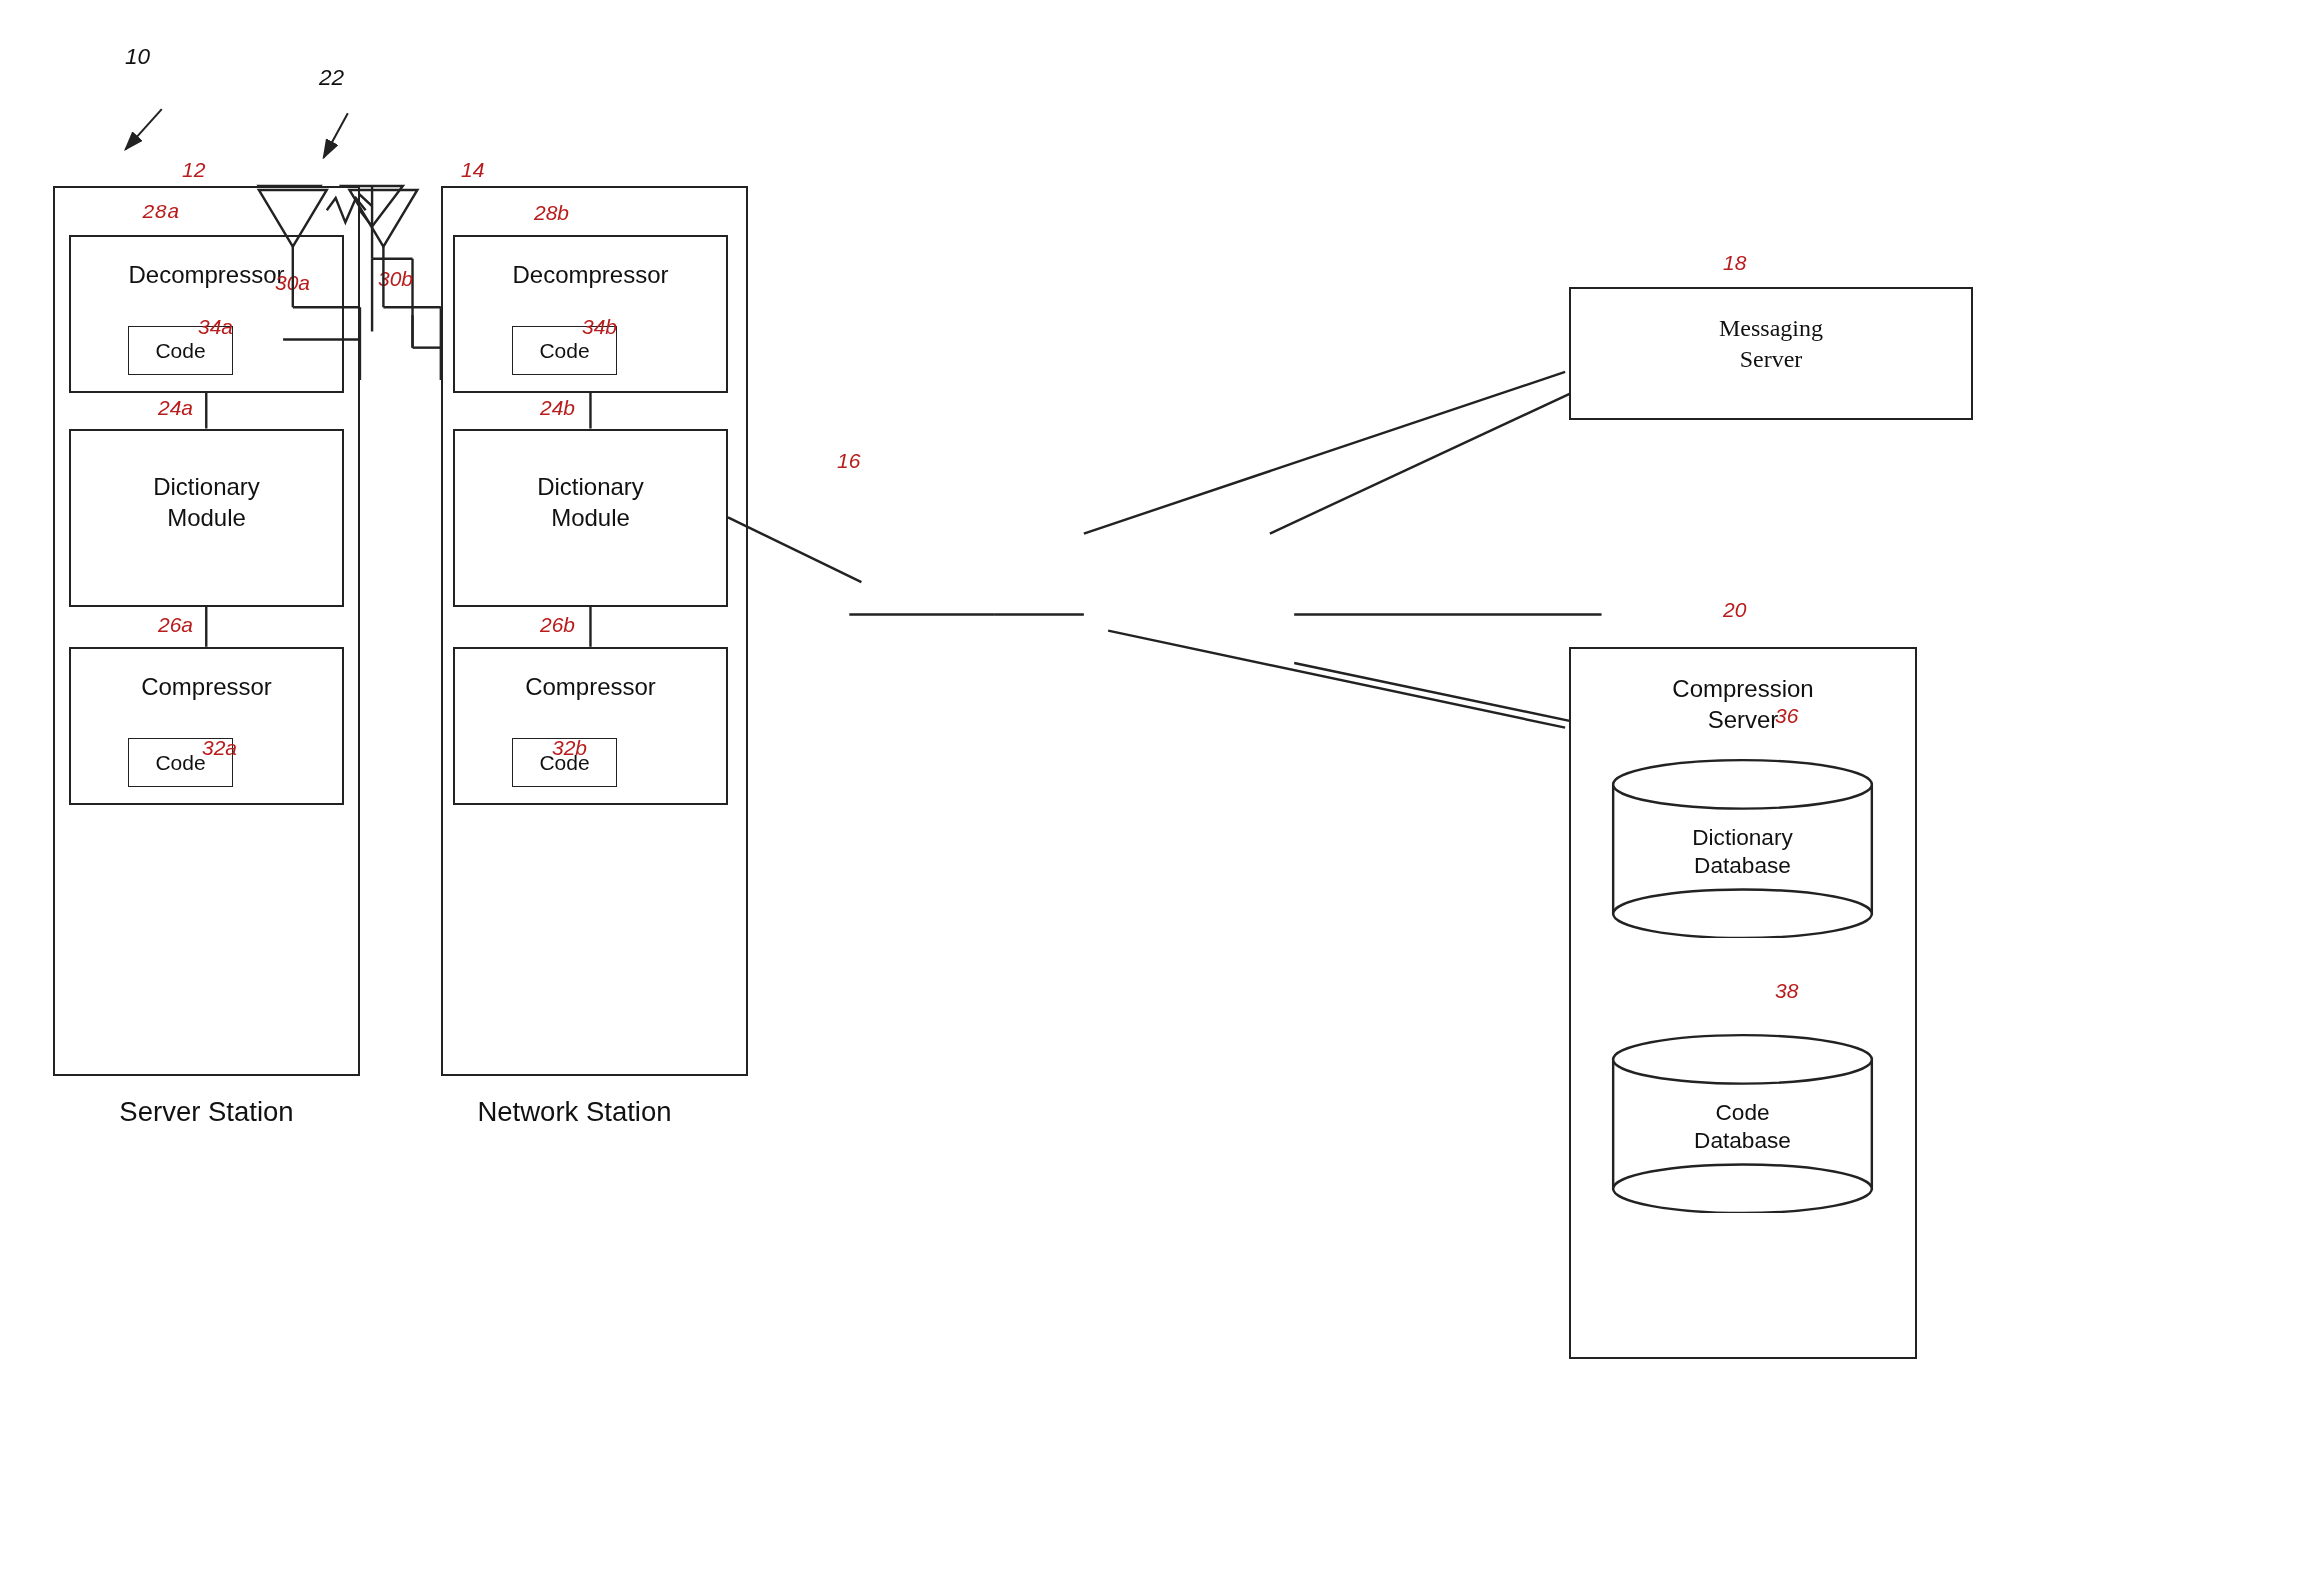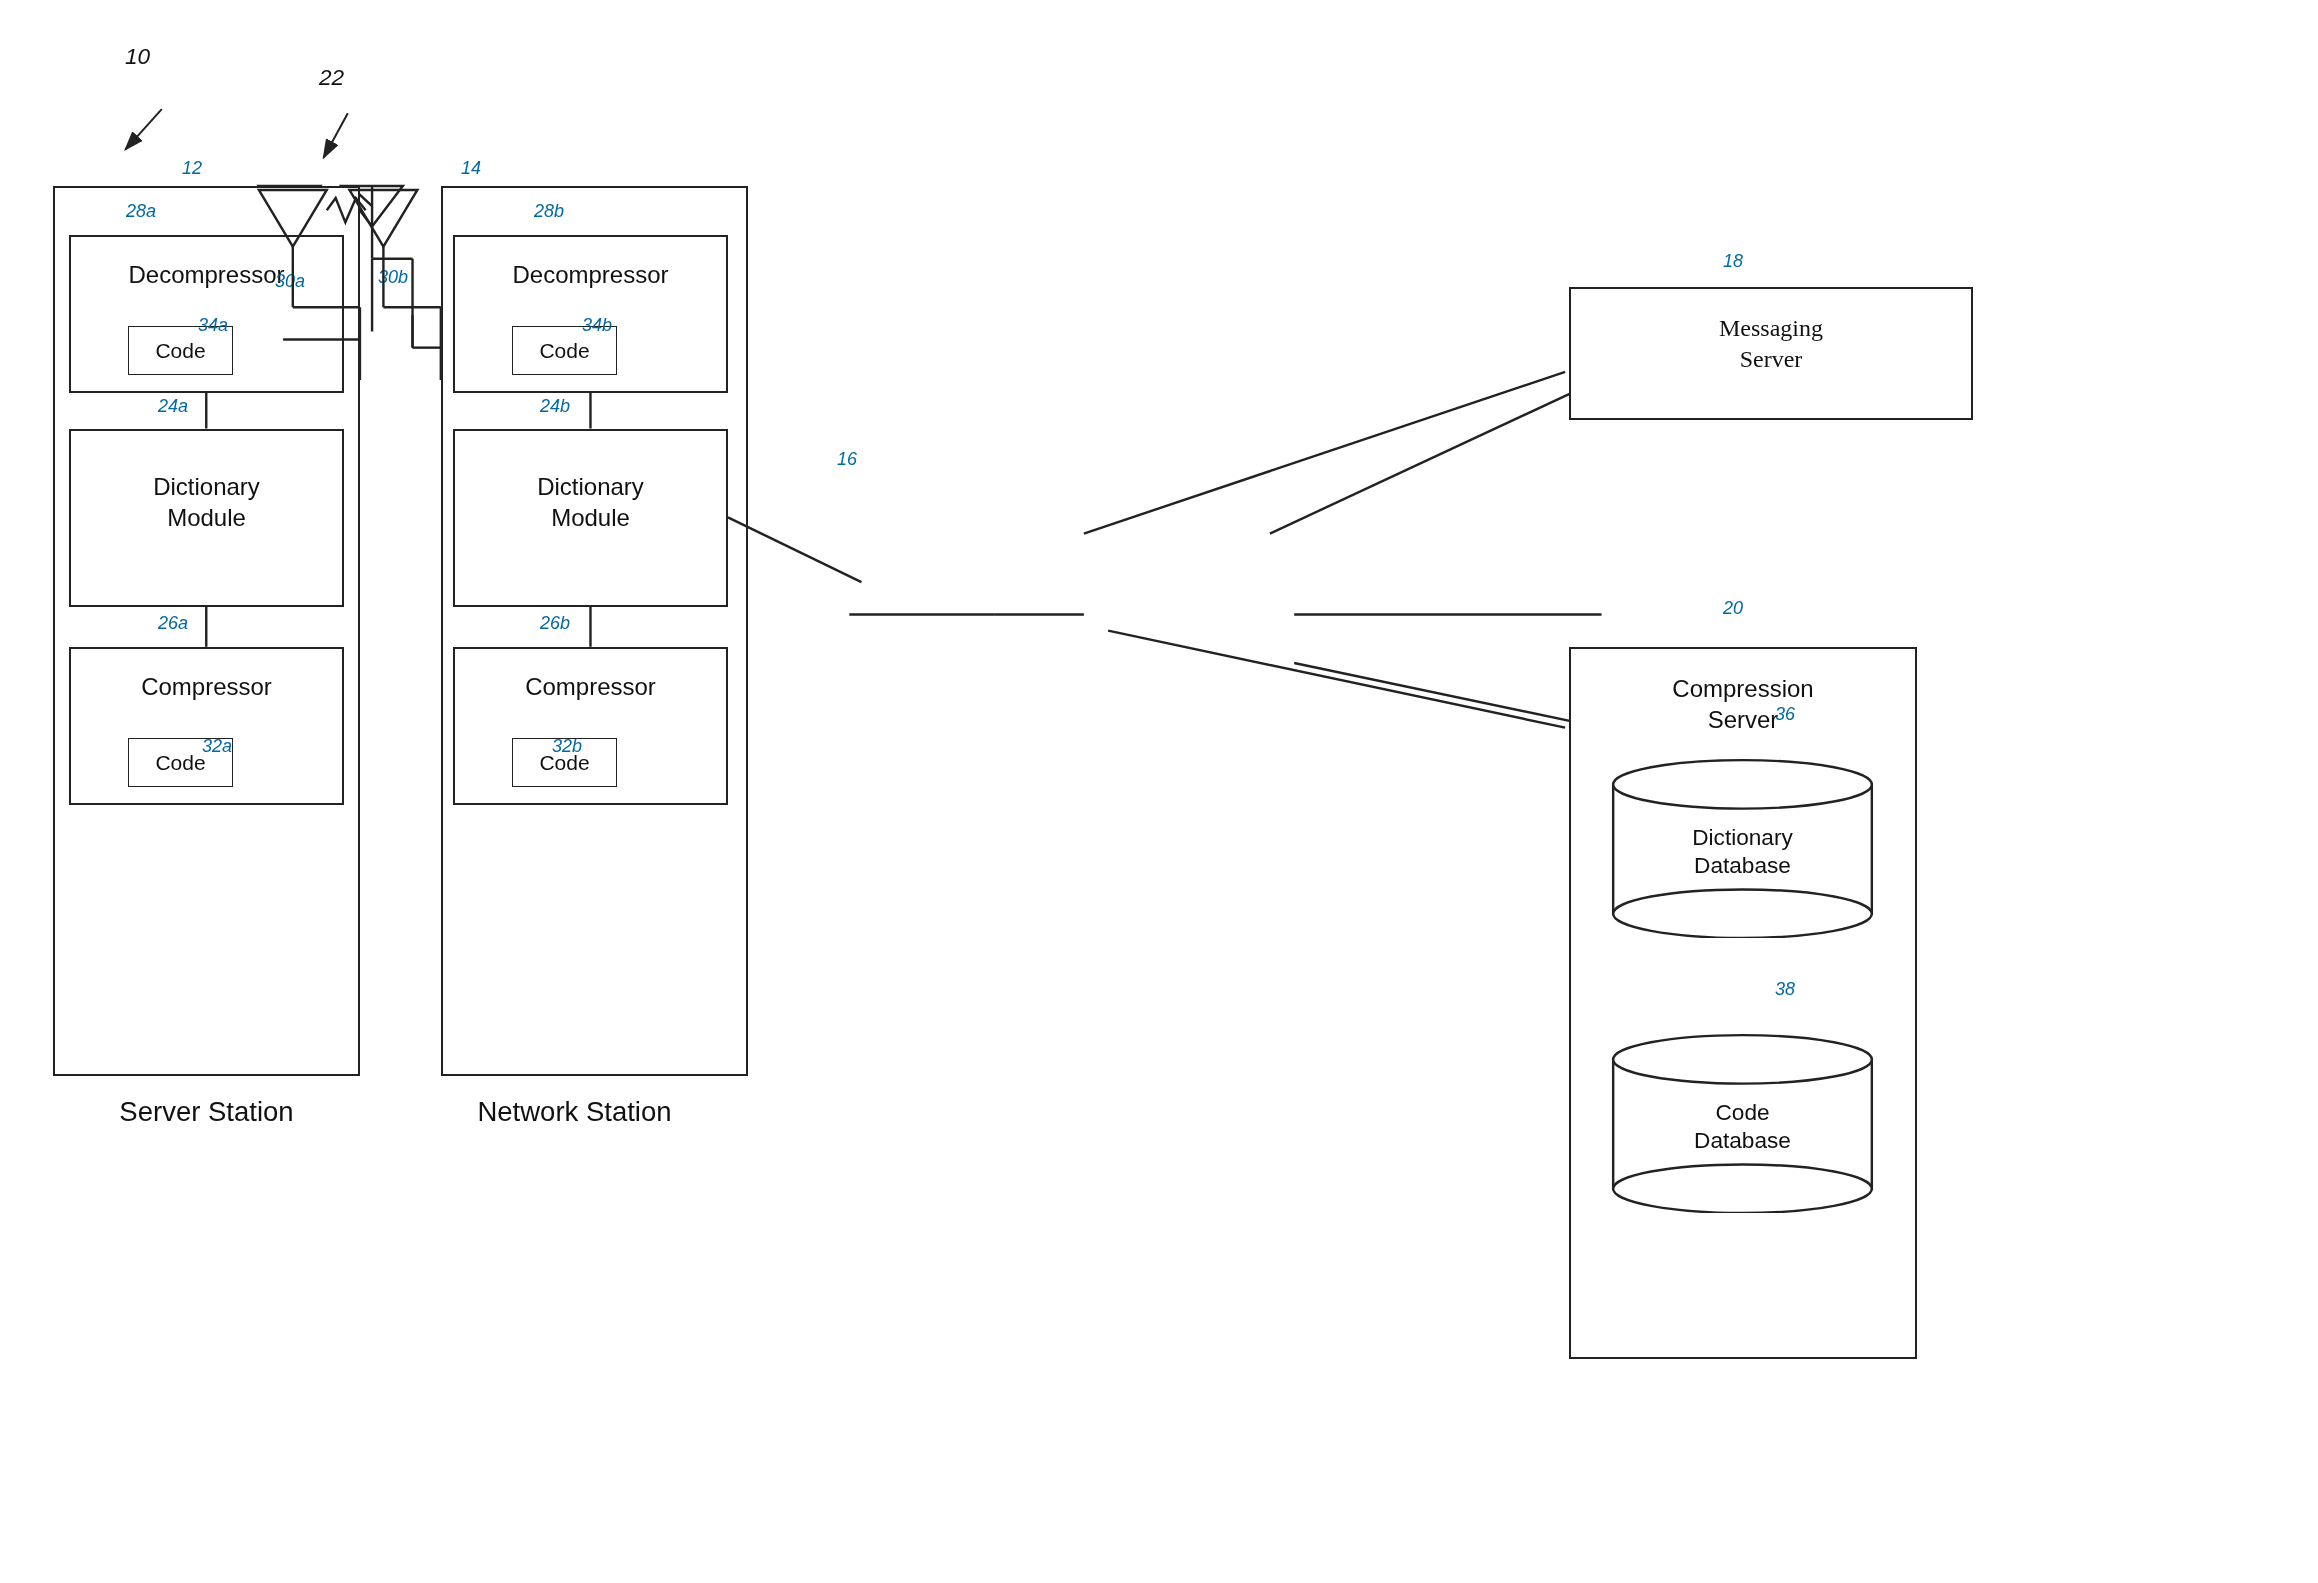--- a/index.html
+++ b/index.html
@@ -45,23 +45,23 @@
       color: #111;
     }
     .station-label {
       position: absolute;
       font-size: 27.5px;
       color: #111;
       text-align: center;
     }
     .ref-label {
       position: absolute;
-      font-size: 18px;
+      font-size: 21px;
       font-style: italic;
-      color: #0369a1;
+      color: #b91c1c;
     }
     
     .svg-overlay {
       position: absolute;
       top: 0; left: 0;
       width: 100%;
       height: 100%;
       pointer-events: none;
     }
     
@@ -141,21 +141,21 @@
 
   <div class="ref-label" style="top:158px; left:182px;">12</div>
 
   <div class="ref-label" style="top:158px; left:461px;">14</div>
 
   <div class="box" style="top:186px; left:53px; width:307px; height:890px;">
   </div>
 
   <div class="station-label" style="top:1096px; left:53px; width:307px;">Server Station</div>
 
-  <div class="ref-label" style="top:201px; left:126px;">28a</div>
+  <div class="ref-label" style="top:201px; left:142px;font-family:Liberation Mono, monospace;">28a</div>
 
   <div class="box" style="top:235px; left:69px; width:275px; height:158px;">
     <div class="box-title" style="top:24px;">Decompressor</div>
 
     <div class="inner-box" style="bottom:16px; left:57px; width:105px; height:49px;">Code</div>
   </div>
 
   <div class="ref-label" style="top:315px; left:198px;">34a</div>
 
   <div class="ref-label" style="top:396px; left:158px;">24a</div>

